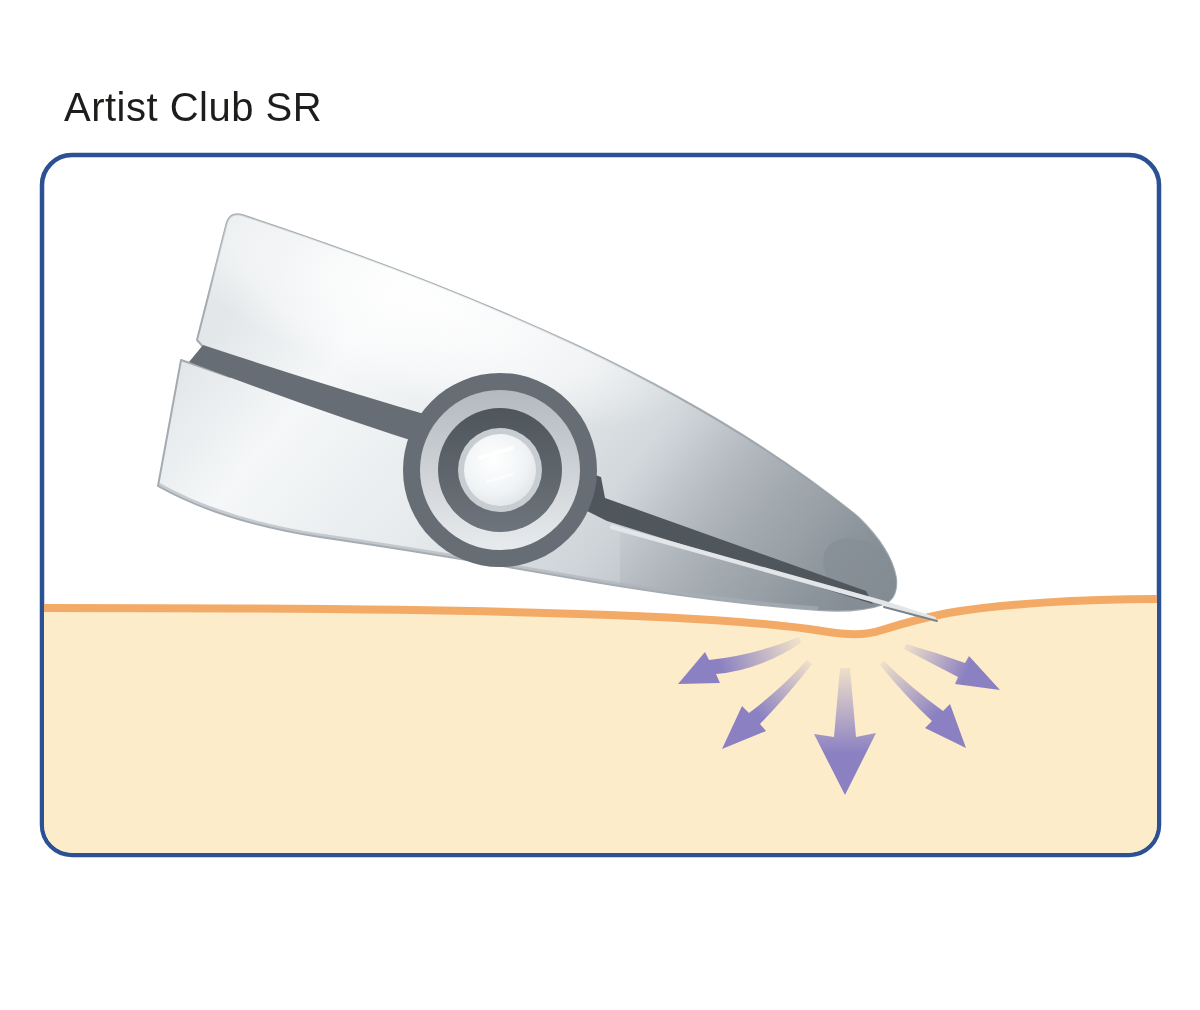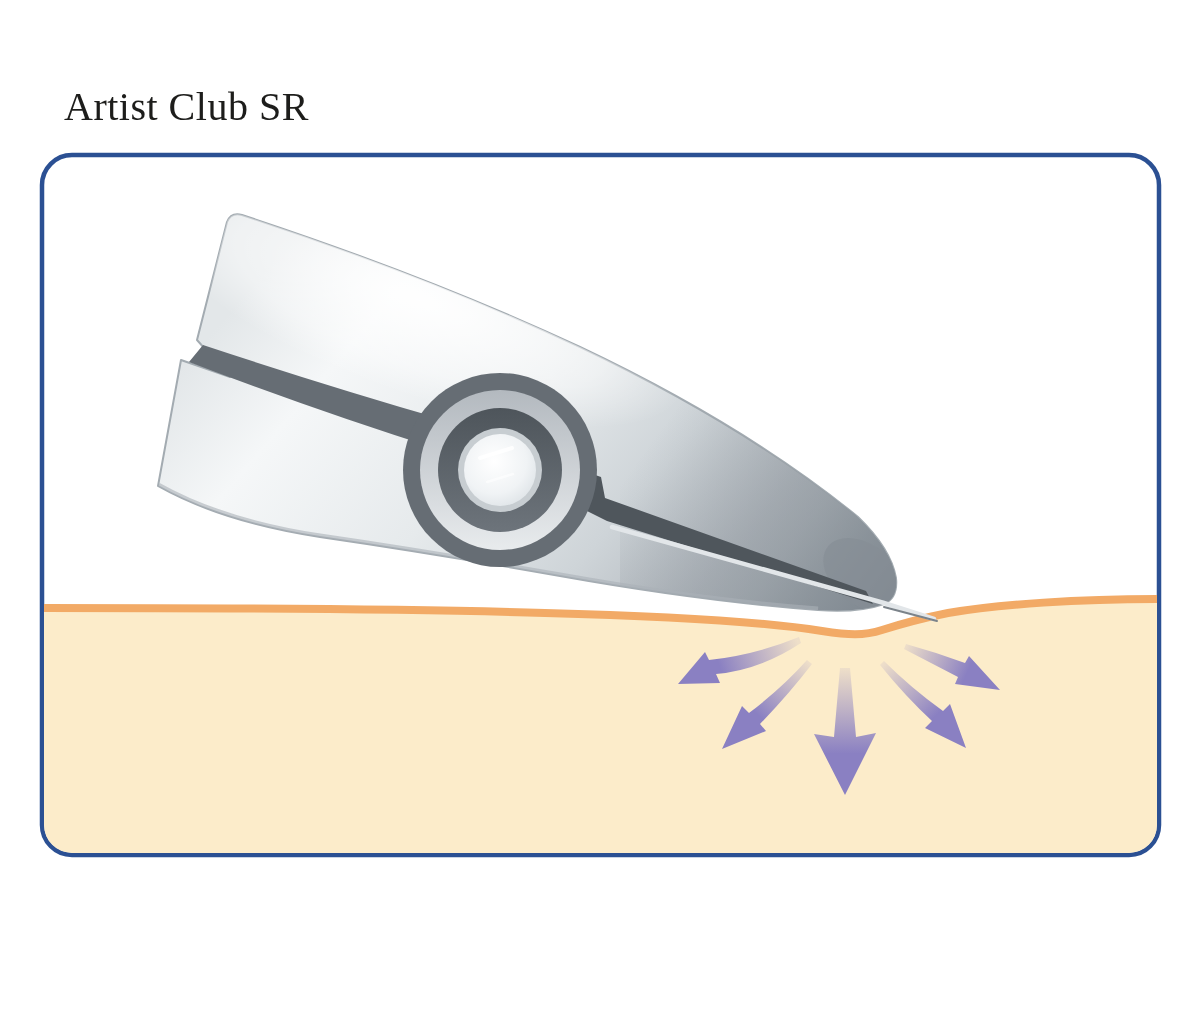--- a/index.html
+++ b/index.html
@@ -2,21 +2,21 @@
 <html style="--page-bg: #ffffff; --title-text: #1d1d1b; --frame: #2b5093; --skin-fill: #fcecca; --skin-line: #f2aa66; --arrow: #8a80c2; --metal-bright: #f5f7f8; --metal-mid: #ced4d8; --metal-shadow: #a3abb1; --metal-dark: #868e95; --slot-dark: #666d74; --channel-dark: #4f565c; --ring-light-top: #b3b9bf; --ring-light-bottom: #e8ebed; --ring-dark-top: #4e555b; --ring-dark-bottom: #6d747b; --crystal: #f0f3f5; --blade-light: #e2e6e9; --blade-dark: #7b838a;"><head>
 <meta charset="utf-8">
 <style>
   html, body { margin: 0; padding: 0; background: #ffffff; }
   .page {
     position: relative;
     width: 1200px;
     height: 1010px;
     background: var(--page-bg, #ffffff);
     overflow: hidden;
-    font-family: Liberation Serif, serif;
+    font-family: Liberation Sans, sans-serif;
   }
   .title {
     position: absolute;
     left: 64px;
     top: 86px;
     font-size: 40px;
     line-height: 1.05;
     letter-spacing: 0.5px;
     color: var(--title-text, #1d1d1b);
     z-index: 2;

